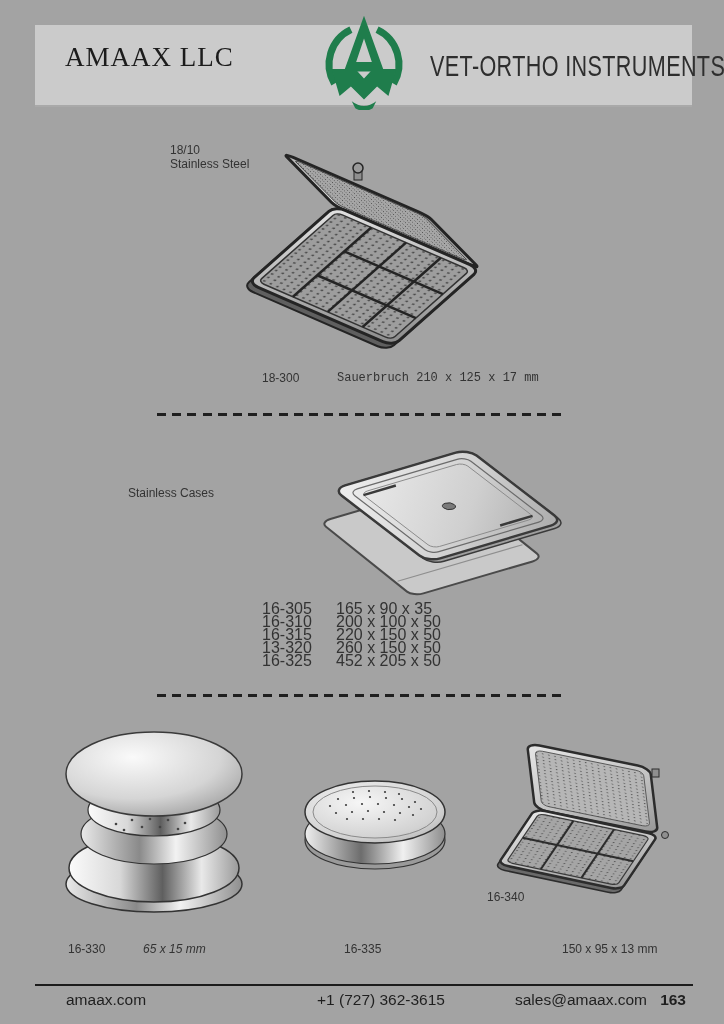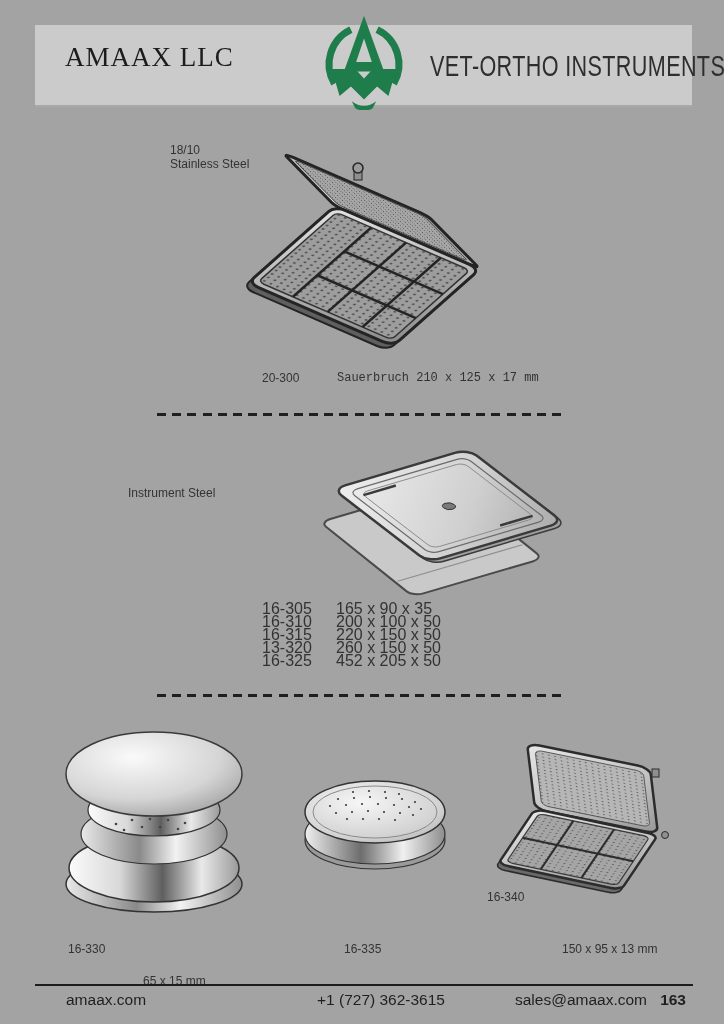--- a/index.html
+++ b/index.html
@@ -88,26 +88,26 @@
         <rect x="4" y="5" width="92" height="90" rx="4" fill="url(#p1dots)"></rect>
         <line x1="28" y1="5" x2="28" y2="95" stroke="#242424" stroke-width="2.5" vector-effect="non-scaling-stroke"></line>
         <line x1="52" y1="5" x2="52" y2="95" stroke="#242424" stroke-width="2.5" vector-effect="non-scaling-stroke"></line>
         <line x1="76" y1="5" x2="76" y2="95" stroke="#242424" stroke-width="2.5" vector-effect="non-scaling-stroke"></line>
         <line x1="28" y1="36" x2="96" y2="36" stroke="#242424" stroke-width="2.5" vector-effect="non-scaling-stroke"></line>
         <line x1="28" y1="67" x2="96" y2="67" stroke="#242424" stroke-width="2.5" vector-effect="non-scaling-stroke"></line>
       </g>
     </svg>
   </div>
 
-  <span class="abs cap" style="left:262px; top:371px;">20-300</span>
+  <span class="abs cap" style="left:262px; top:371px;">18-300</span>
   <span class="abs cap" style="left:337px; top:371px;font-family:Liberation Mono, monospace;">Sauerbruch 210 x 125 x 17 mm</span>
 
   <div class="abs dash" style="left:157px; top:413px; width:407px;"></div>
 
-  <span class="abs small-label" style="left:128px; top:487px;">Instrument Steel</span>
+  <span class="abs small-label" style="left:128px; top:487px;">Stainless Cases</span>
 
   <div class="abs" style="left:318px; top:444px;">
     <svg viewBox="0 0 246 163" width="246" height="163">
       <defs>
         <linearGradient id="p2m" x1="0" y1="0" x2="1" y2="1">
           <stop offset="0" stop-color="#efefef"></stop>
           <stop offset="0.6" stop-color="#cfcfcf"></stop>
           <stop offset="1" stop-color="#aaaaaa"></stop>
         </linearGradient>
       </defs>
@@ -265,21 +265,21 @@
         <rect x="5" y="6" width="90" height="88" rx="5" fill="url(#p5dots)"></rect>
         <line x1="33" y1="6" x2="33" y2="94" stroke="#2c2c2c" stroke-width="2" vector-effect="non-scaling-stroke"></line>
         <line x1="66" y1="6" x2="66" y2="94" stroke="#2c2c2c" stroke-width="2" vector-effect="non-scaling-stroke"></line>
         <line x1="5" y1="50" x2="95" y2="50" stroke="#2c2c2c" stroke-width="2" vector-effect="non-scaling-stroke"></line>
       </g>
       <circle cx="173" cy="99" r="3.5" fill="#8f8f8f" stroke="#2c2c2c" stroke-width="1"></circle>
     </svg>
   </div>
 
   <span class="abs cap" style="left:68px; top:942px;text-align:center;">16-330</span>
-  <span class="abs cap" style="left:143px; top:974px;">65 x 15 mm</span>
+  <span class="abs cap" style="left:143px; top:942px;font-style:italic;">65 x 15 mm</span>
   <span class="abs cap" style="left:344px; top:942px;">16-335</span>
   <span class="abs cap" style="left:487px; top:890px;">16-340</span>
   <span class="abs cap" style="left:562px; top:942px;">150 x 95 x 13 mm</span>
 
   <div class="abs foot-rule"></div>
   <span class="abs foot-text" style="left:38px; top:991px;">amaax.com</span>
   <span class="abs foot-text" style="left:289px; top:991px;">+1 (727) 362-3615</span>
   <span class="abs foot-text" style="left:487px; top:991px;">sales@amaax.com</span>
   <span class="abs foot-text" style="right:38px; top:991px;font-weight:bold;">163</span>
 

